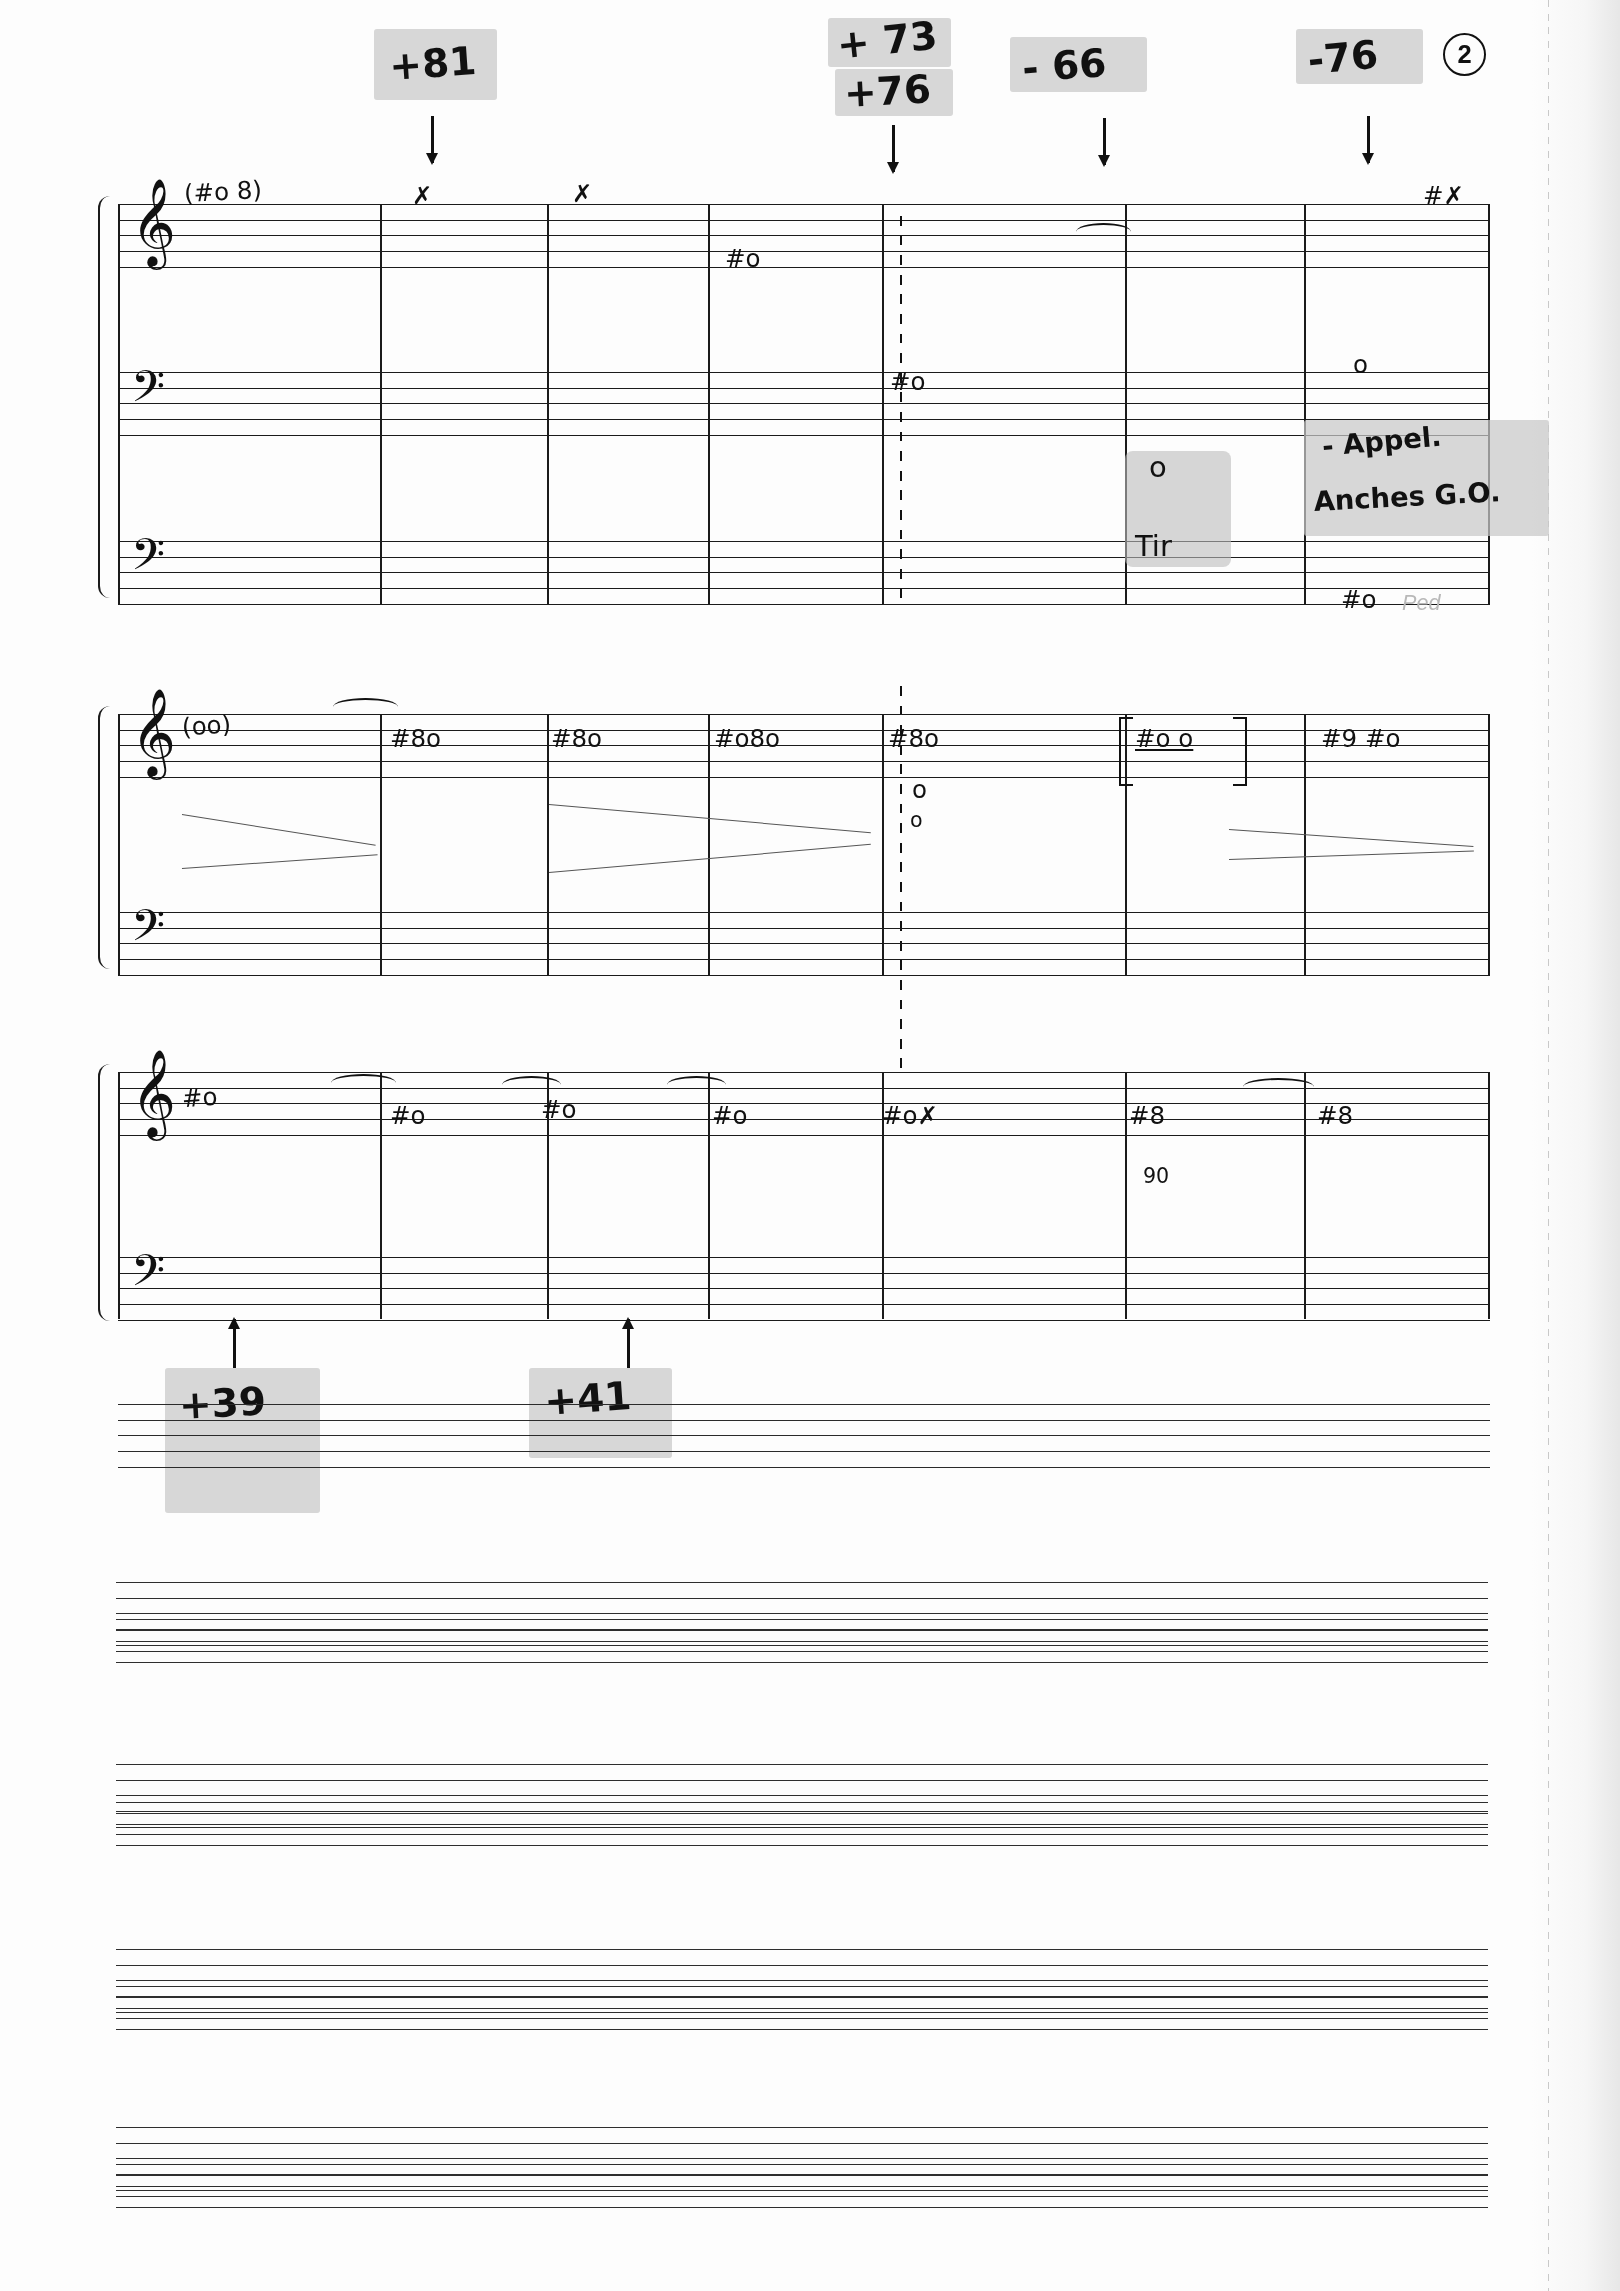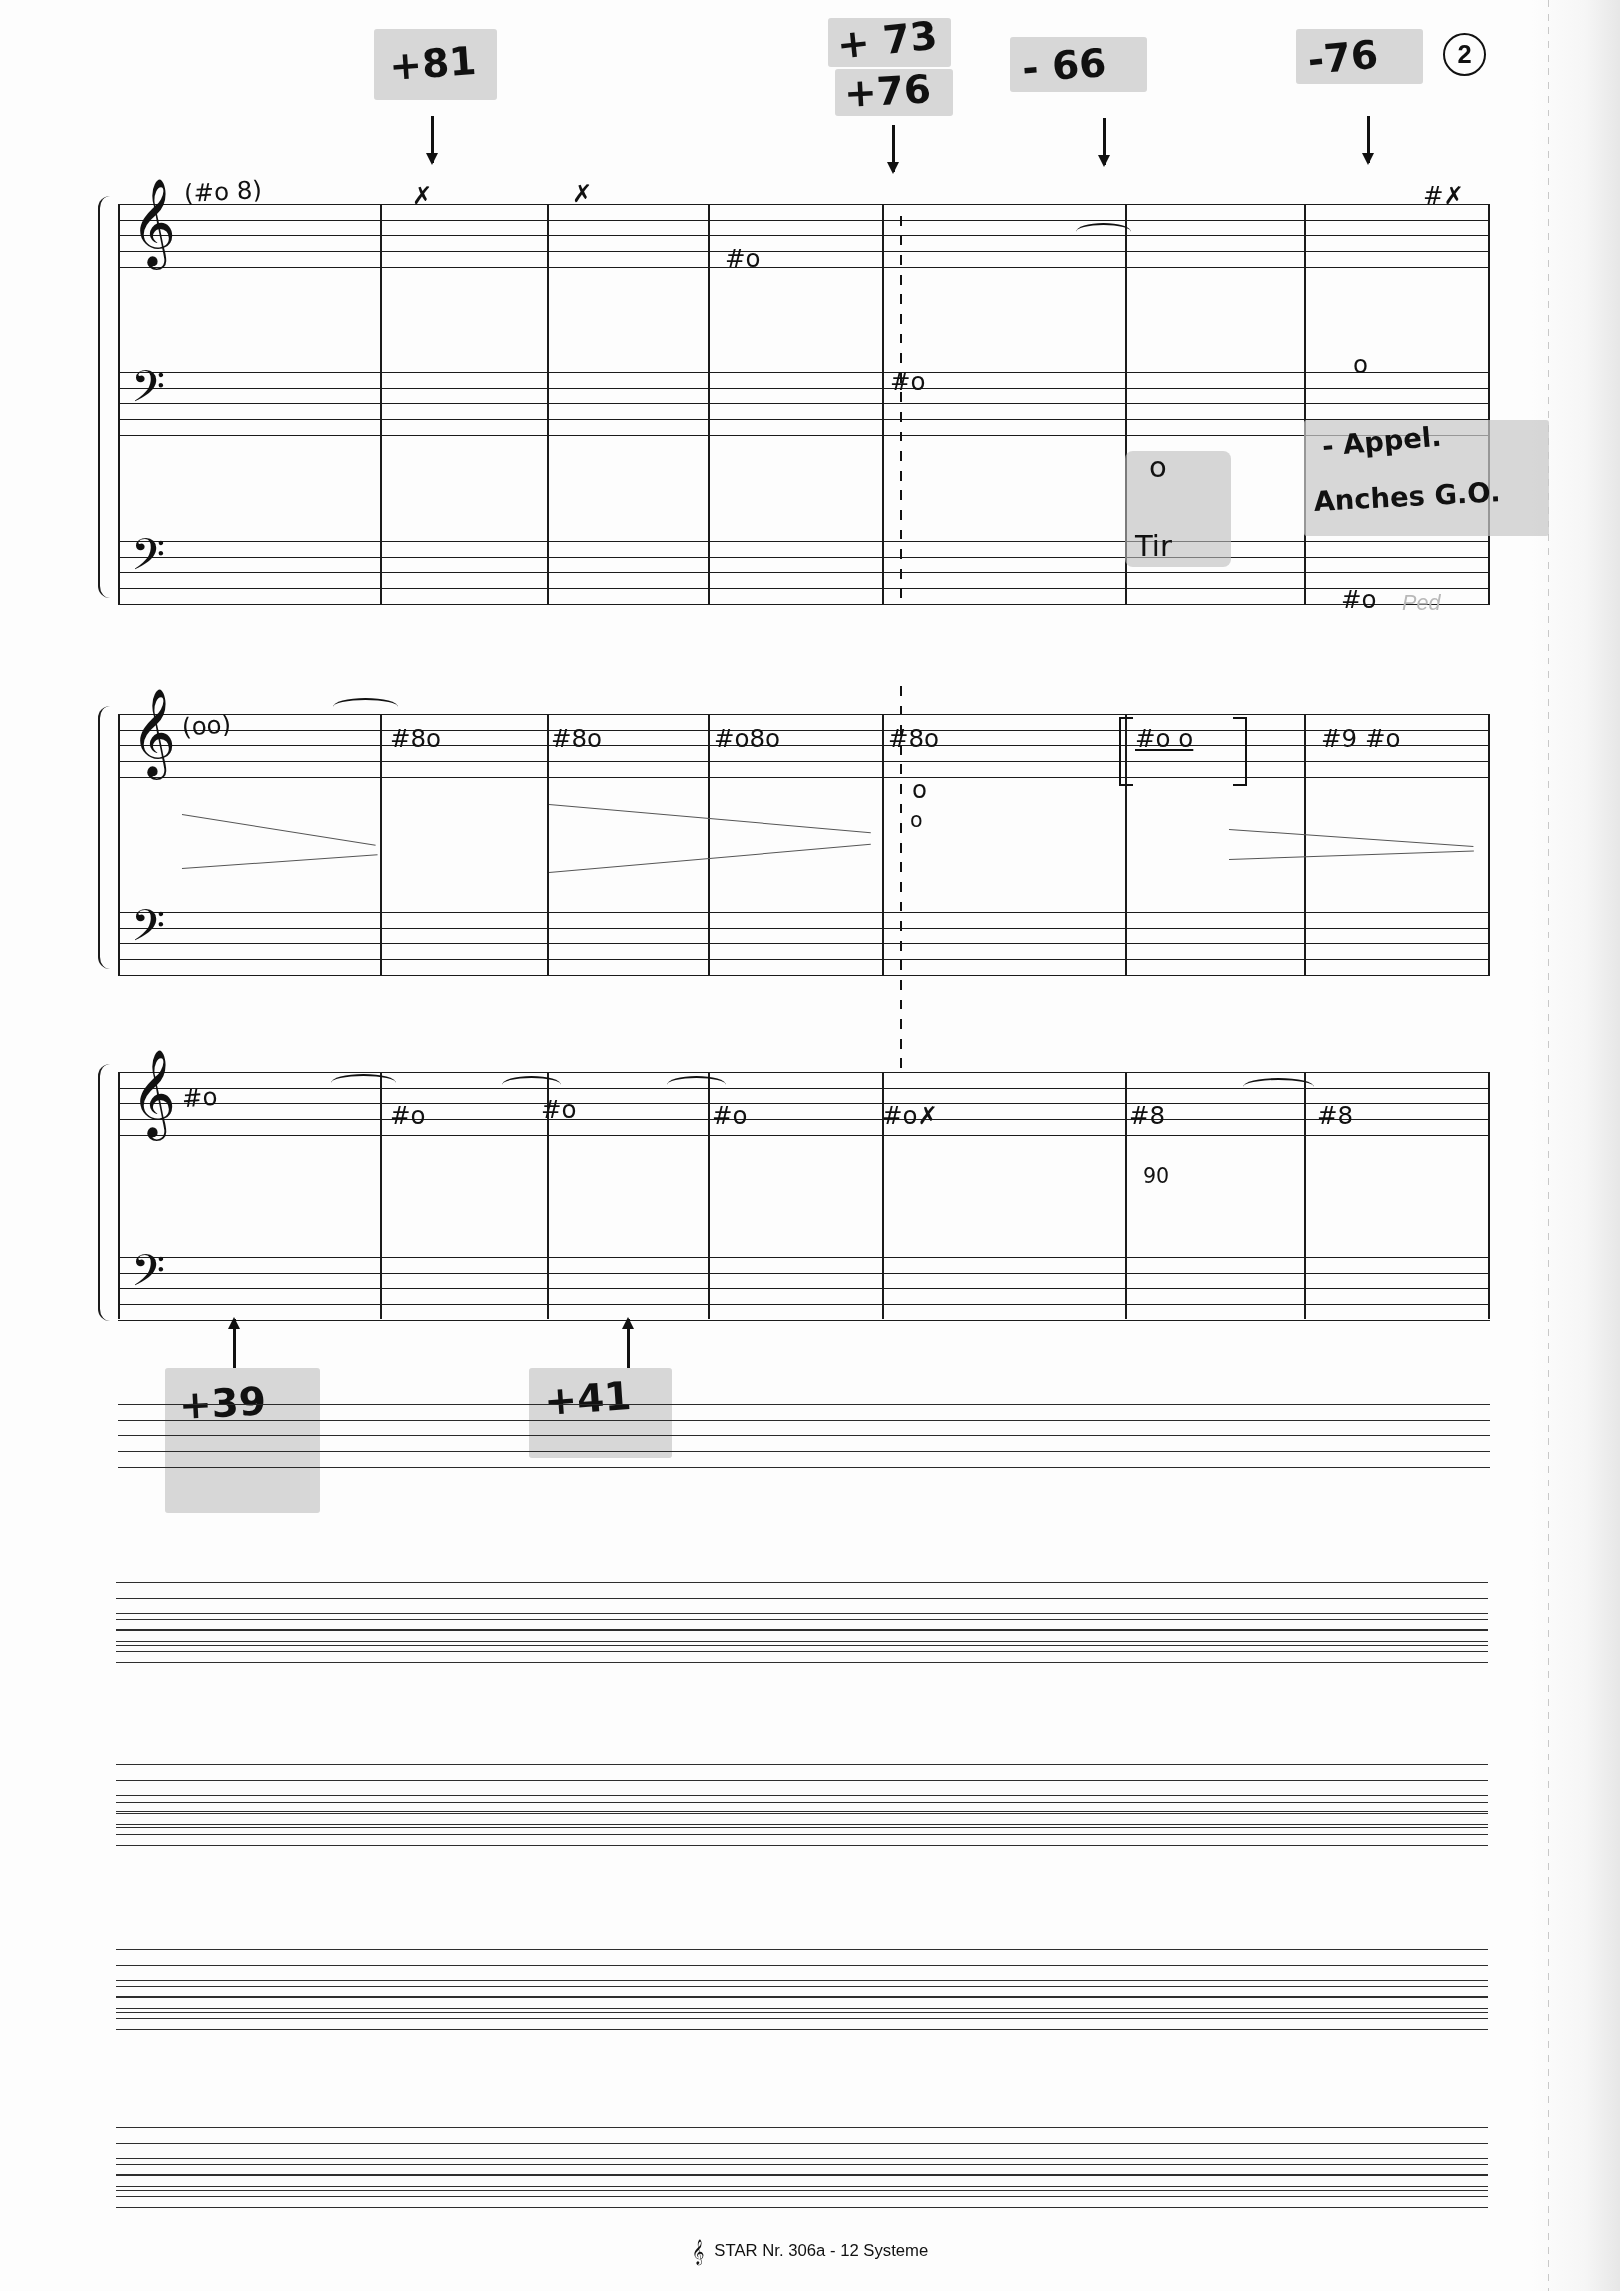--- a/index.html
+++ b/index.html
@@ -453,18 +453,15 @@
       <div class="ln" style="top:63px;"></div>
   </div>
   <div class="stave blank" style="left:116px;top:2164px;width:1372px;height:41px;">
     <div class="ln" style="top:0px;"></div>
       <div class="ln" style="top:10.8px;"></div>
       <div class="ln" style="top:21.6px;"></div>
       <div class="ln" style="top:32px;"></div>
       <div class="ln" style="top:43px;"></div>
   </div>
 
-  <div class="footer">
-    <span class="footer-logo">𝄞</span><span>STAR Nr. 306a - 12 Systeme</span>
-  </div>
 
 </div>
 
 
 </body></html>

